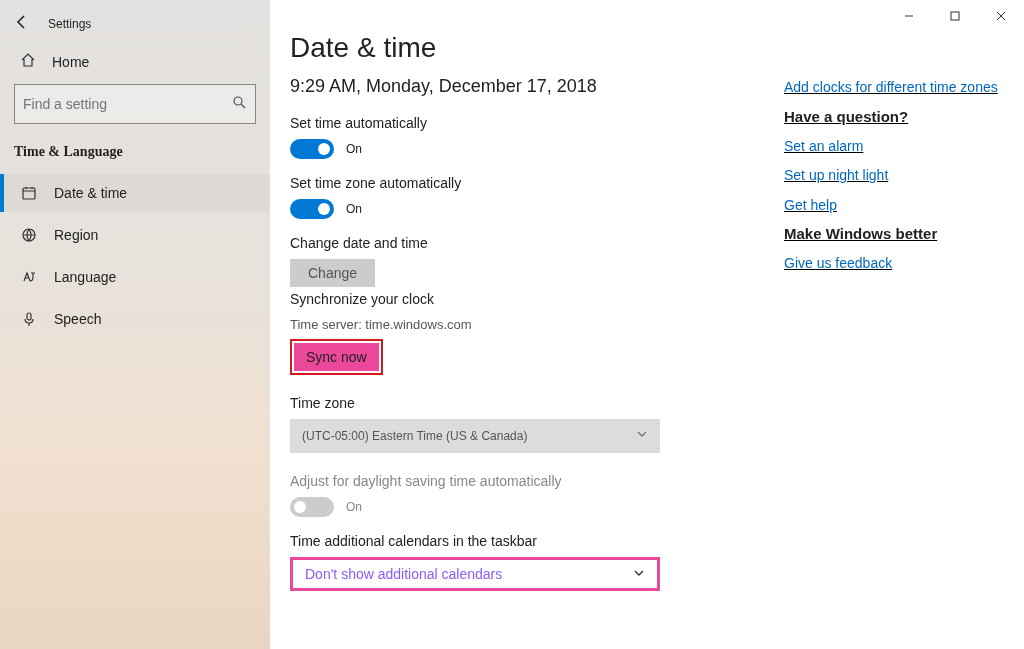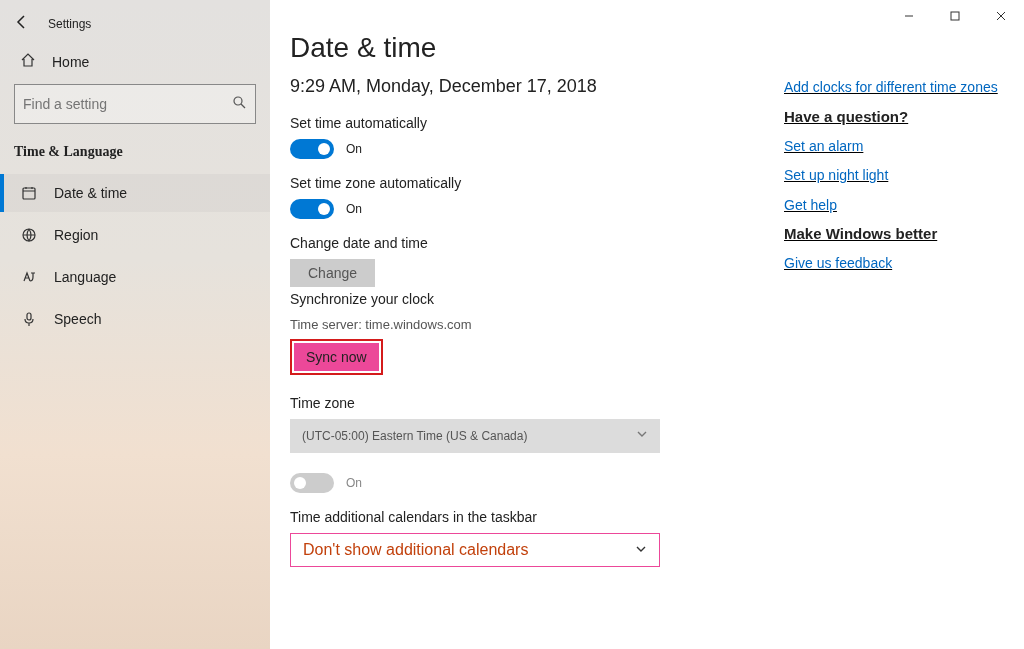--- a/index.html
+++ b/index.html
@@ -34,21 +34,21 @@
   .toggle.disabled { background:#ccc; }
   .knob { width:12px; height:12px; background:#fff; border-radius:50%; position:absolute; top:4px; }
   .toggle.on .knob { right:4px; }
   .toggle.off .knob, .toggle.disabled .knob { left:4px; }
   .toggle-label { font-size: 12px; color:#222; }
   .btn { background:#ccc; border:none; padding: 6px 18px; font-size:14px; color:#555; margin-bottom: 4px; }
   .sync-btn-wrap { border: 2px solid #d41b1b; display:inline-block; padding: 2px; margin-top: 4px; margin-bottom: 20px; }
   .sync-btn { background:#ec4899; border:none; padding: 6px 12px; font-size:14px; color:#222; }
   .info-line { font-size: 13px; color:#555; line-height: 1.5; }
   .tz-select { width: 370px; height: 34px; background:#dcdcdc; border:none; display:flex; align-items:center; justify-content:space-between; padding:0 12px; font-size:12px; color:#555; margin-bottom: 20px; }
-  .cal-select { width: 370px; height: 34px; border:1px solid #ec4899; display:flex; align-items:center; justify-content:space-between; padding:0 12px; font-size:16px; color:#c2410c; }
+  .cal-select { width: 370px; height: 34px; border:3px solid #ec4899; display:flex; align-items:center; justify-content:space-between; padding:0 12px; font-size:14px; color:#8b5cf6; }
   .disabled-text { color:#888 !important; }
   .aside { width: 220px; padding-top: 46px; text-decoration: underline; }
   .link { color:#0067c0; font-size:14px; margin-bottom: 10px; cursor: default; line-height: 1.4; }
   .aside-h { font-size: 15px; font-weight: 600; color:#222; margin-bottom: 12px; margin-top: 4px; }
   .chev { width:12px; height:12px; }
 </style>
 </head>
 <body>
 
 <div class="window">
@@ -152,20 +152,21 @@
       </div>
 
       <div class="section-label">Time zone</div>
       <div class="tz-select">
         <span>(UTC-05:00) Eastern Time (US &amp; Canada)</span>
         <span><svg class="chev" viewBox="0 0 12 12">
               <path d="M2 4 L6 8 L10 4" stroke="#777" fill="none" stroke-width="1.4"></path>
             </svg></span>
       </div>
 
+      <div class="section-label disabled-text">Adjust for daylight saving time automatically</div>
       <div class="toggle-row">
         <div class="toggle disabled">
             <div class="knob"></div>
           </div>
         <span class="toggle-label disabled-text">On</span>
       </div>
 
       <div class="section-label">Time additional calendars in the taskbar</div>
       <div class="cal-select">
         <span>Don't show additional calendars</span>

